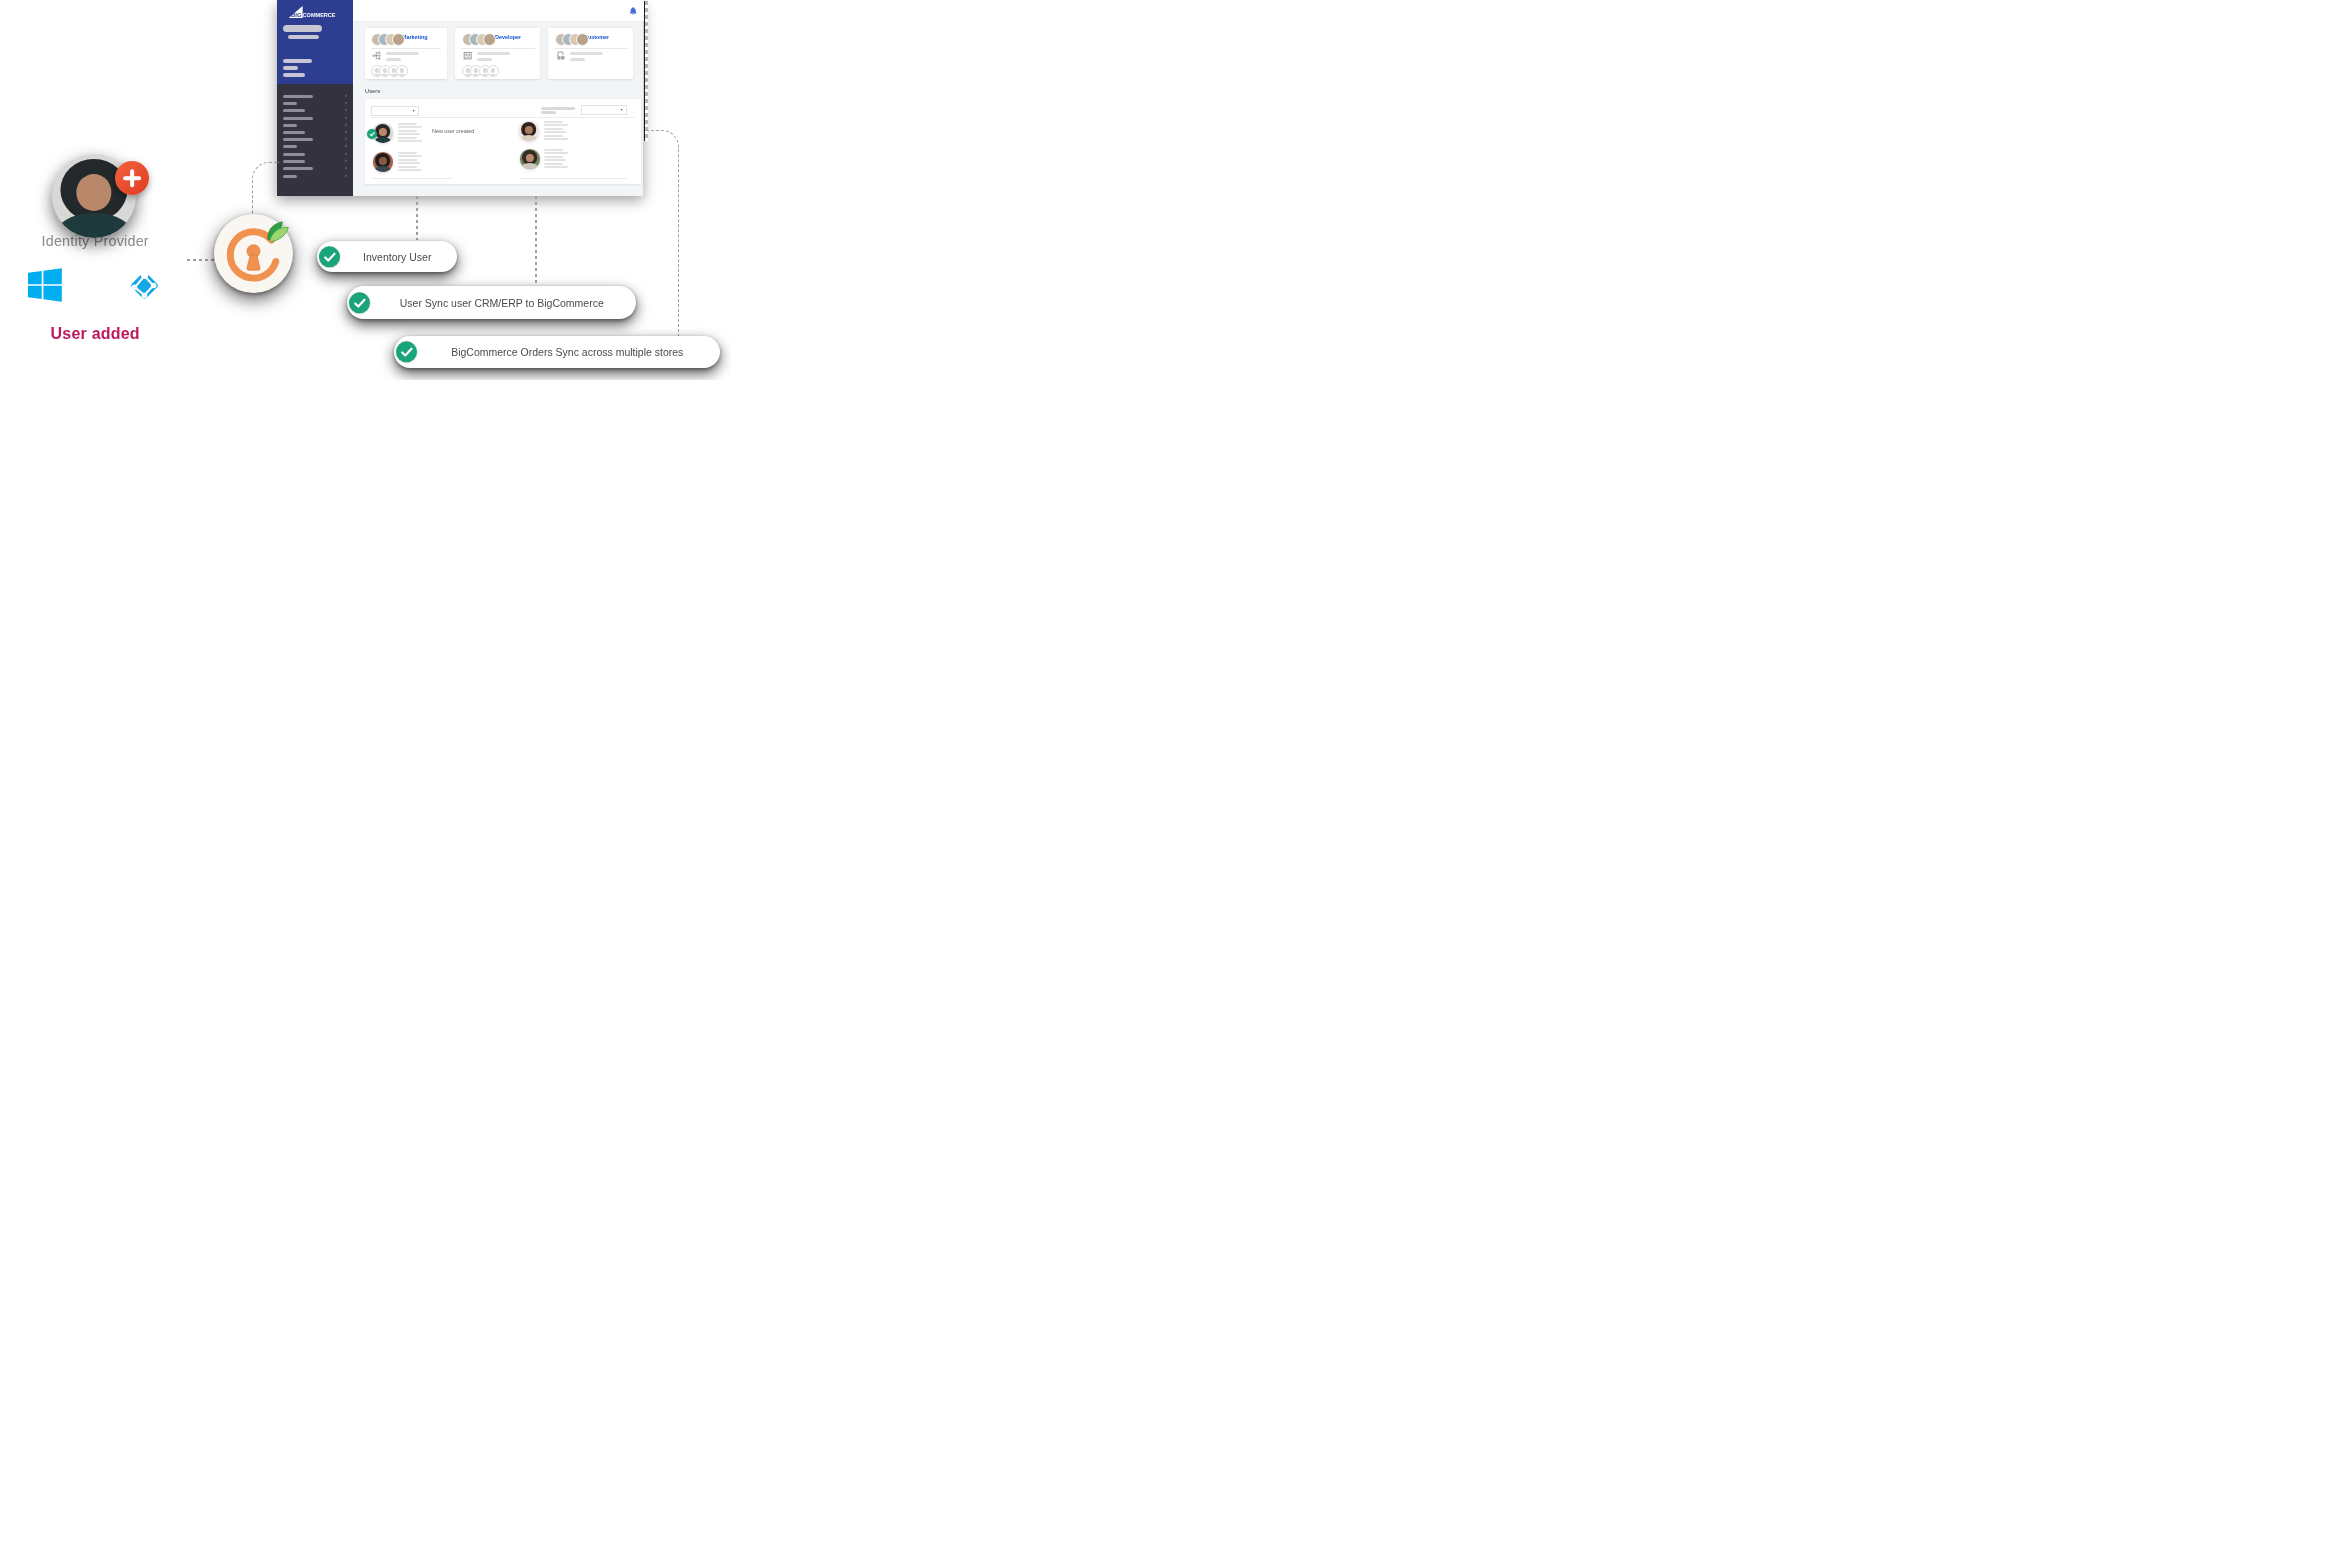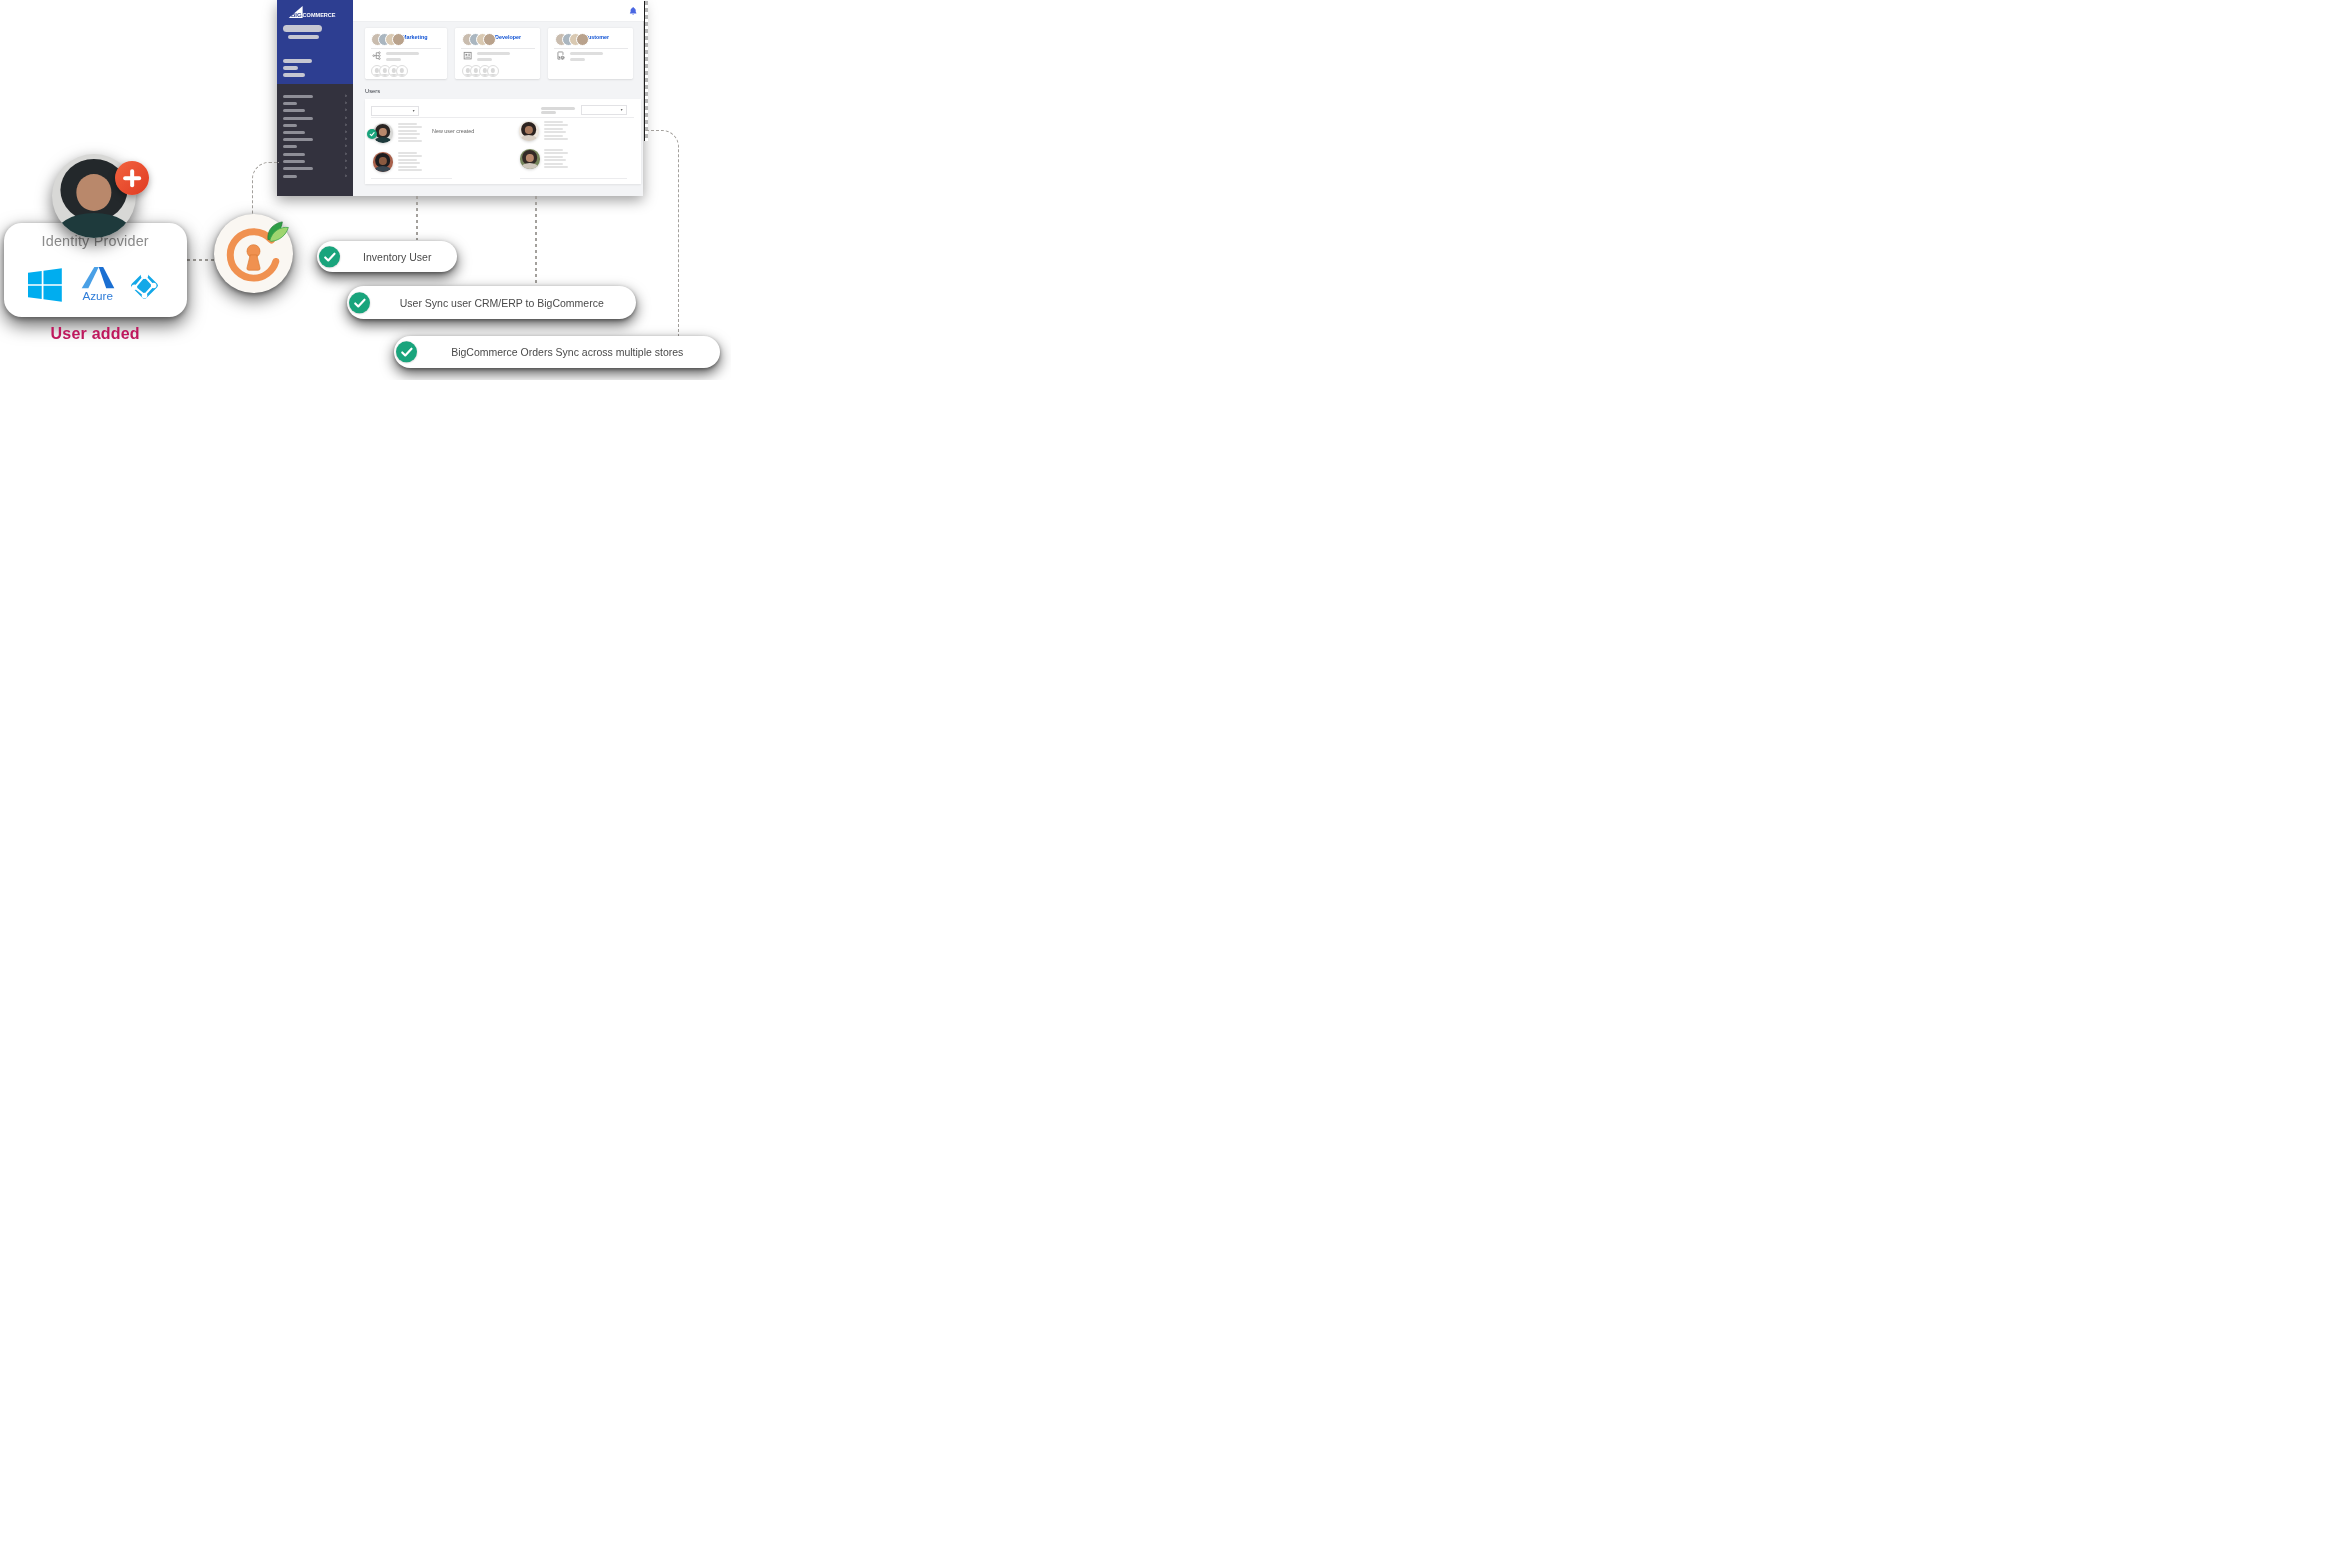--- a/index.html
+++ b/index.html
@@ -208,29 +208,20 @@
         <circle cx="85" cy="80" r="14" fill="#f09150" stroke="#d97b35" stroke-width="1.5"></circle>
         <path d="M78 88 L71 116 Q70 121 75 121 L95 121 Q100 121 99 116 L92 88 Z" fill="#f09150" stroke="#d97b35" stroke-width="1.5" stroke-linejoin="round"></path>
       </g>
       <g>
         <path d="M116 55 C114 32 130 20 147 17 C145 33 136 48 121 55 Z" fill="#2f9e45" stroke="#1f7a33" stroke-width="1.5"></path>
         <path d="M120 57 C126 36 143 27 160 29 C155 46 141 57 123 59 Z" fill="#9fd56f" stroke="#2f9e45" stroke-width="1.5"></path>
       </g>
     </svg>
   </div>
 
-  <div id="id-card" class="abs">
-    <div id="azure-group" class="abs" style="left:76px;top:43px;width:36px;height:39px;">
-      <svg width="36" height="23" viewBox="0 0 96 62" style="display:block;margin:0 auto;">
-        <polygon points="38,3 50,3 22,60 4,60" fill="#4aa0e6"></polygon>
-        <polygon points="50,3 62,3 92,60 70,60" fill="#1b6fd2"></polygon>
-      </svg>
-      <div id="azure-word">Azure</div>
-    </div>
-  </div>
   <div id="id-title" class="abs">Identity Provider</div>
 
   <svg class="abs" style="left:28px;top:268px;" width="34" height="34" viewBox="0 0 88 88">
     <g fill="#00adef">
       <polygon points="0,12.5 35.5,7.7 35.5,41.8 0,41.8"></polygon>
       <polygon points="40,7.1 87.5,0.6 87.5,41.8 40,41.8"></polygon>
       <polygon points="0,46.2 35.5,46.2 35.5,80.3 0,75.5"></polygon>
       <polygon points="40,46.2 87.5,46.2 87.5,87.4 40,80.9"></polygon>
     </g>
   </svg>

